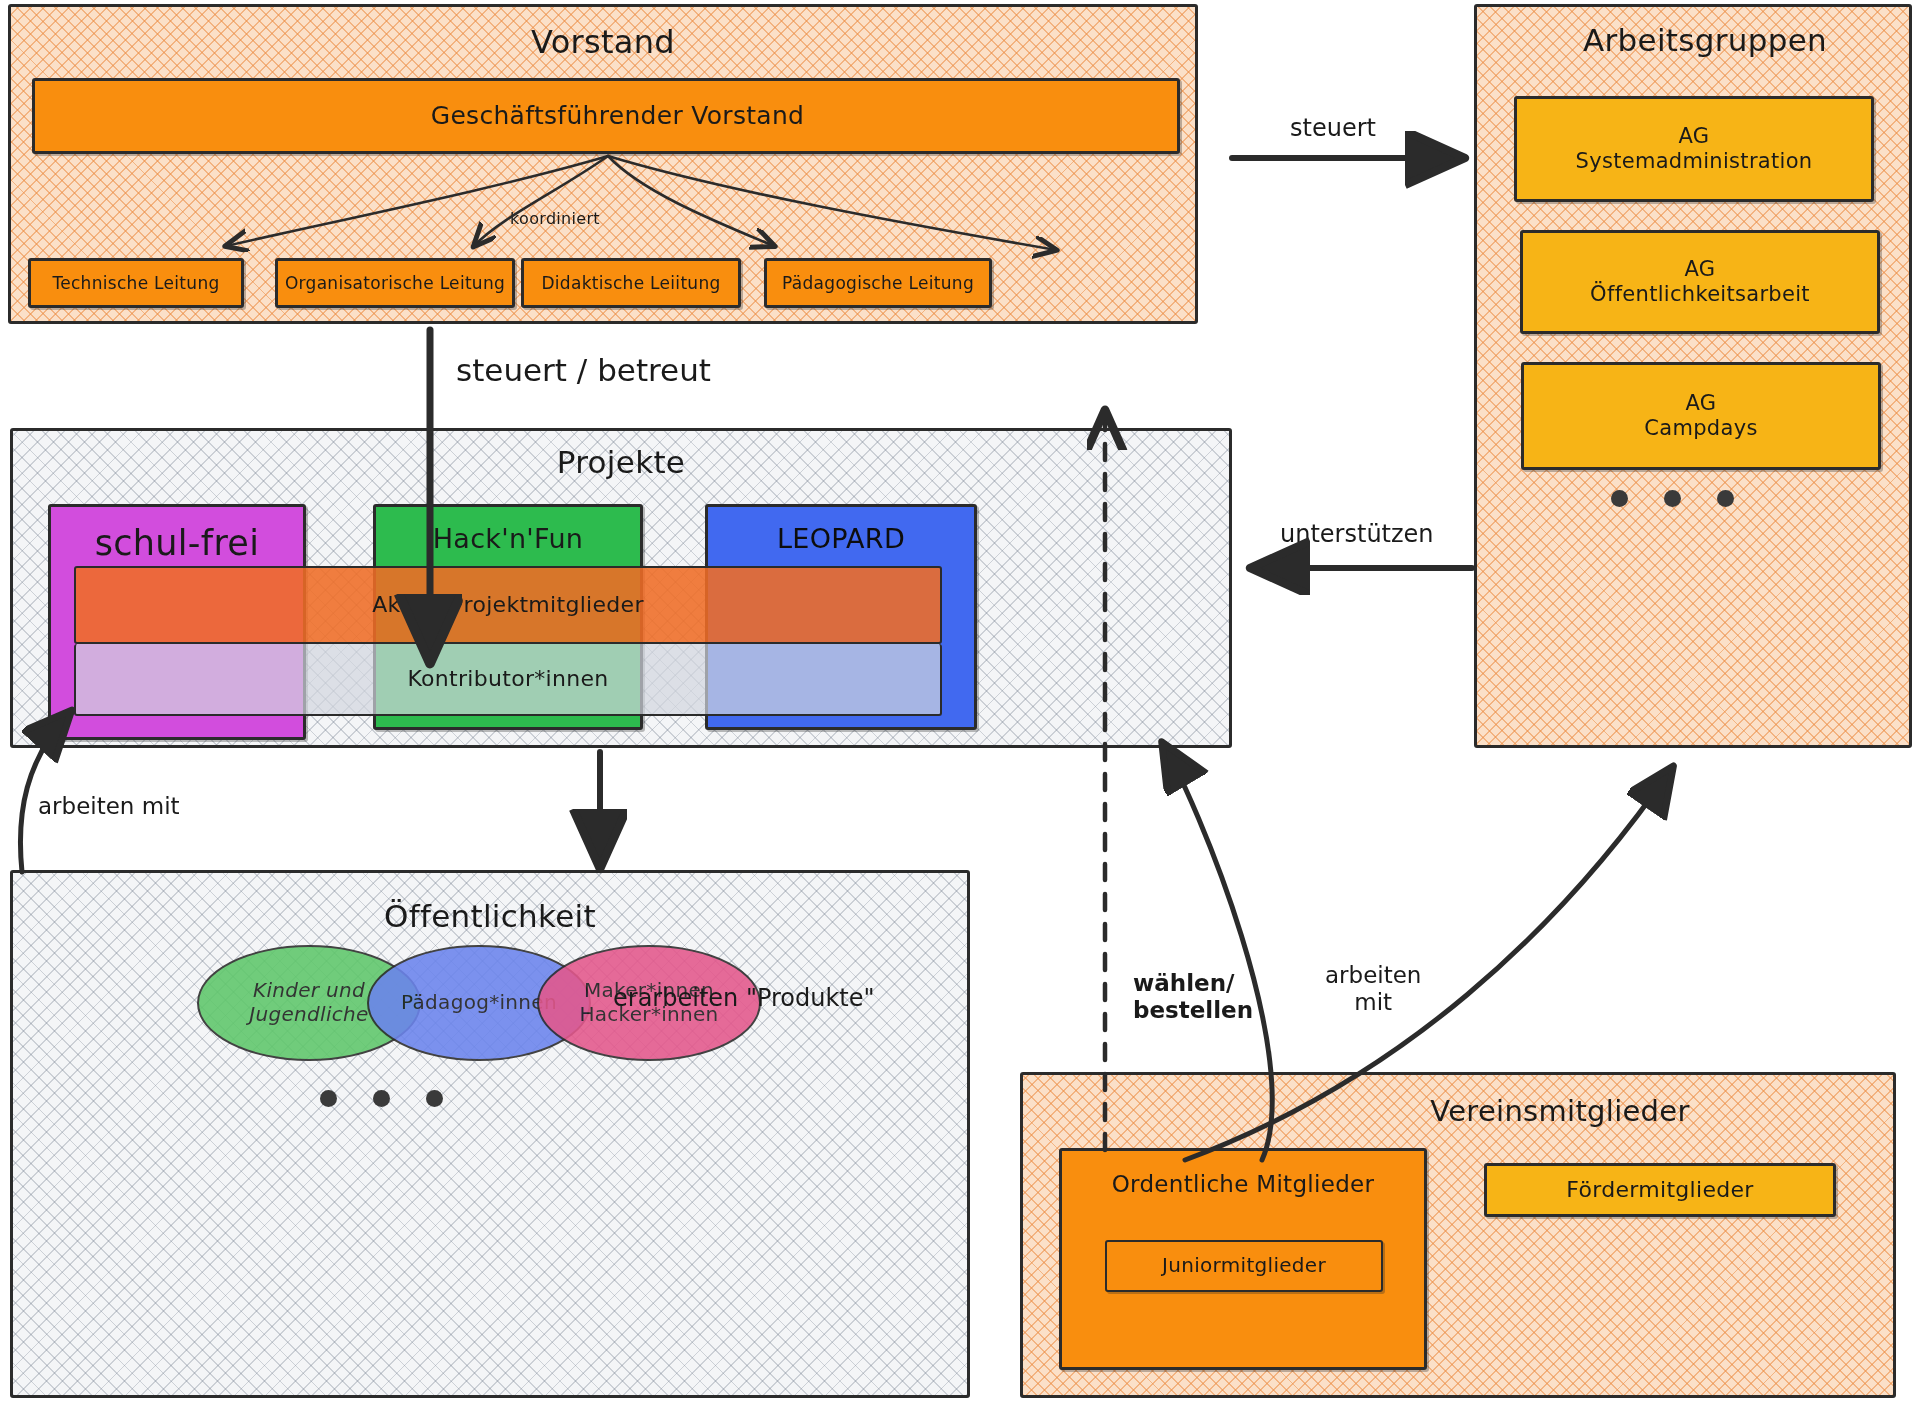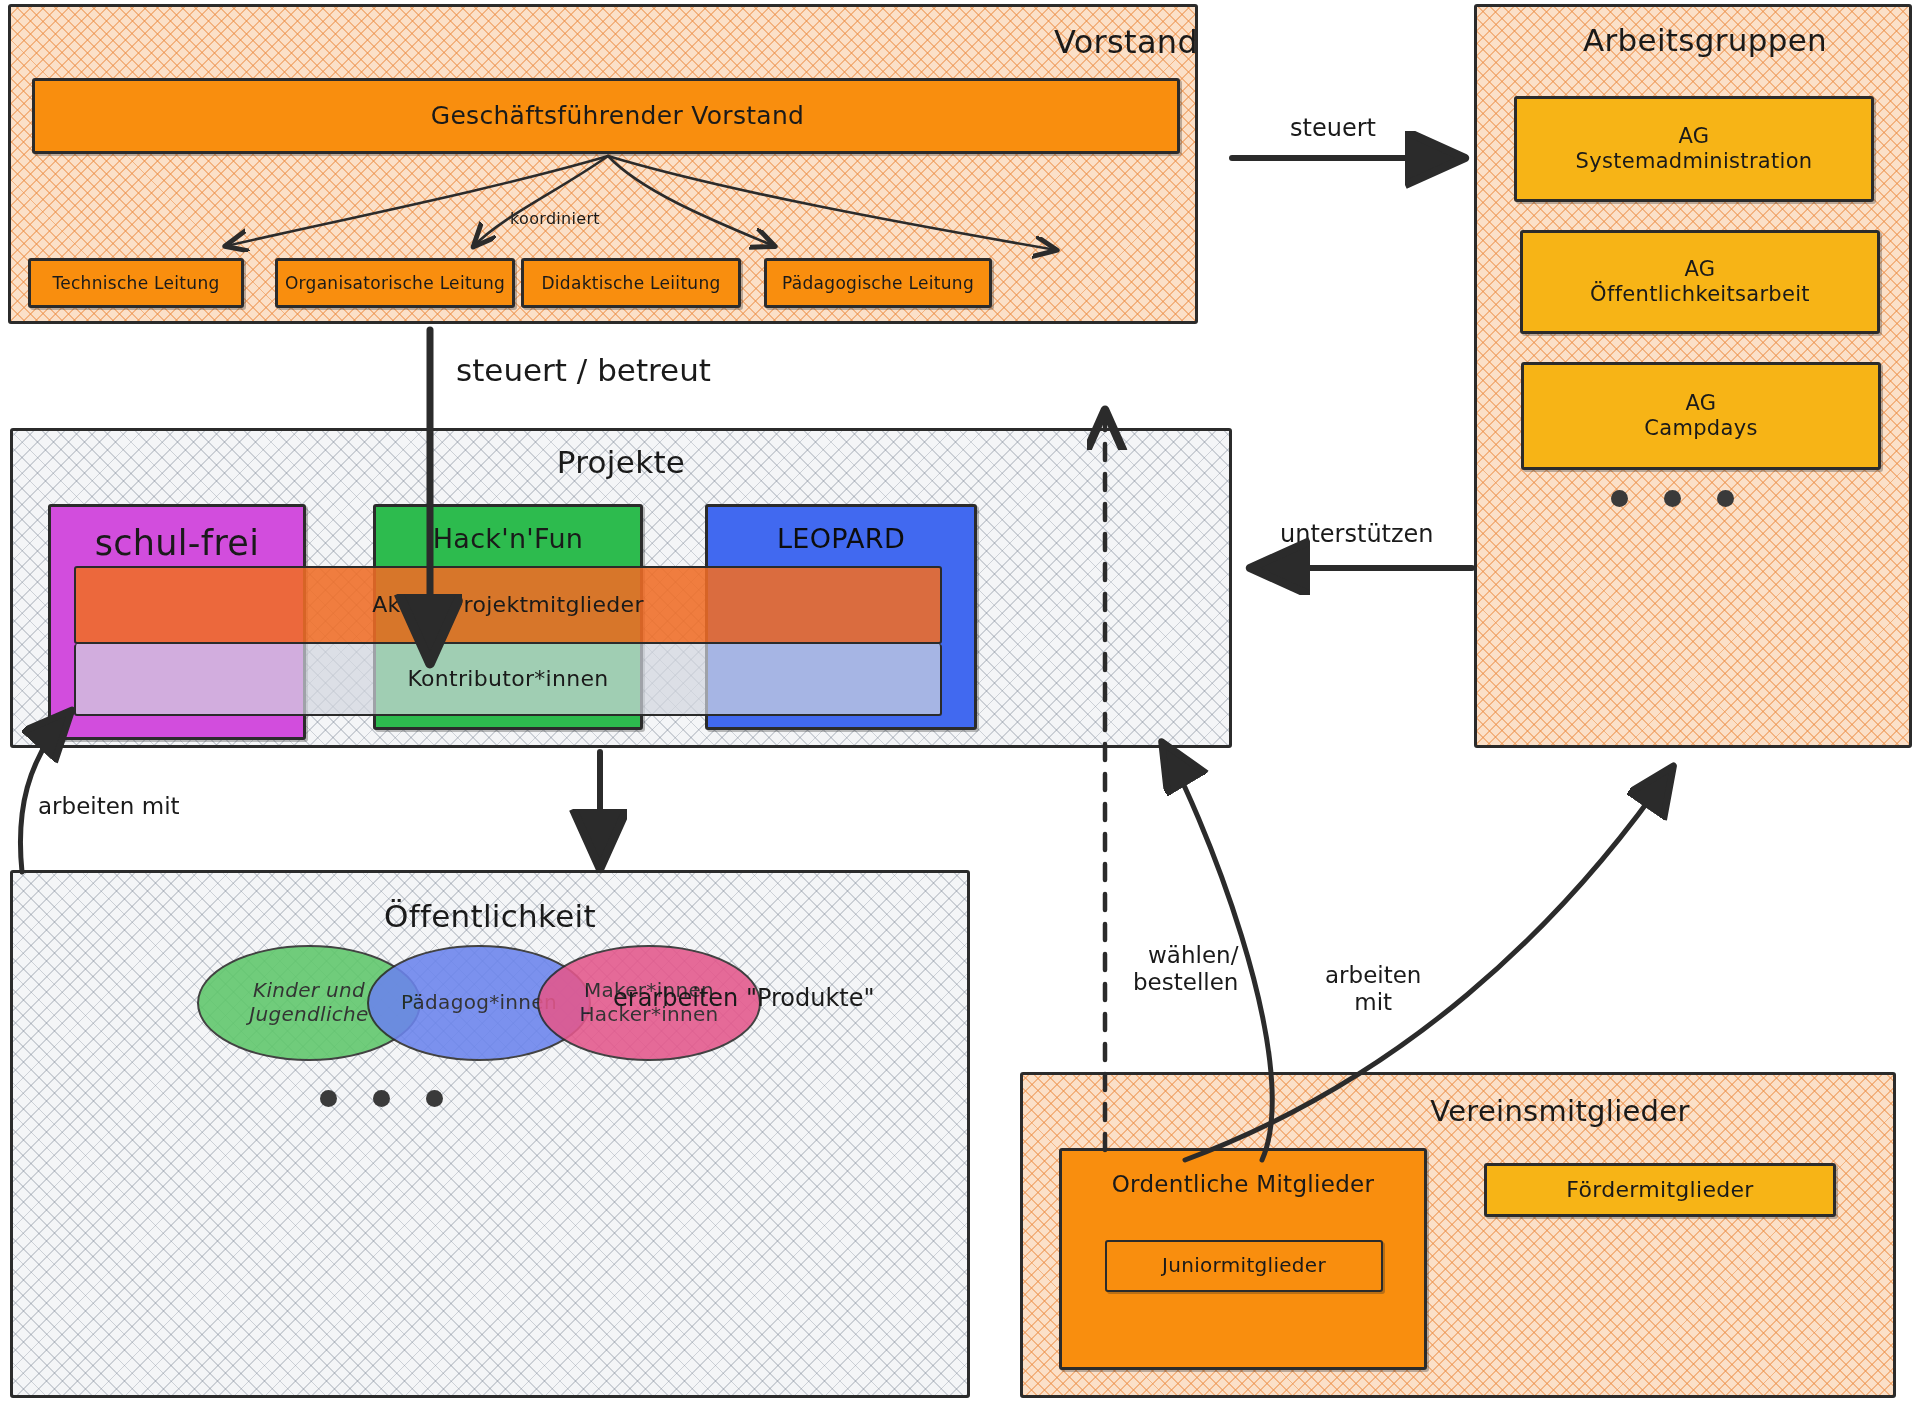--- a/index.html
+++ b/index.html
@@ -87,21 +87,21 @@
   }
   .stroke { fill: none; stroke: #2b2b2b; stroke-linecap: round; stroke-linejoin: round; }
 </style>
 </head>
 <body>
 
 <div class="stage">
 
   <div class="hbox hatch-orange" style="left:8px; top:4px; width:1190px; height:320px;">
   </div>
-  <div class="label" style="position:absolute; left:8px; top:24px; width:1190px; font-size:32px;text-align:right;">Vorstand</div>
+  <div class="label" style="position:absolute; left:8px; top:24px; width:1190px; font-size:32px;">Vorstand</div>
 
   <div class="hbox centered solid-orange sk" style="left:32px; top:78px; width:1148px; height:76px;padding-left:23px;">
     <span class="label" style="font-size:25px;">Geschäftsführender Vorstand</span>
   </div>
 
   <div class="label" style="position:absolute; left:455px; top:210px; width:200px; font-size:16px;">koordiniert</div>
 
   <div class="hbox centered solid-orange sk" style="left:275px; top:258px; width:240px; height:50px;">
     <span class="label" style="font-size:17px;">Organisatorische Leitung</span>
   </div>
@@ -200,21 +200,21 @@
 
   <div class="hbox centered solid-amber sk" style="left:1484px; top:1163px; width:352px; height:54px;">
     <span class="label" style="font-size:22px;">Fördermitglieder</span>
   </div>
 
   <div class="conn-label" style="left:1290px; top:114px; font-size:24px;">steuert</div>
   <div class="conn-label" style="left:1280px; top:520px; font-size:24px;">unterstützen</div>
   <div class="conn-label" style="left:456px; top:352px; font-size:31px;">steuert / betreut</div>
   <div class="conn-label" style="left:38px; top:793px; font-size:23px;">arbeiten mit</div>
   <div class="conn-label" style="left:613px; top:984px; font-size:24px;">erarbeiten "Produkte"</div>
-  <div class="conn-label" style="left:1133px; top:942px; font-size:23px; text-align:right;">wählen/
+  <div class="conn-label" style="left:1133px; top:970px; font-size:23px; text-align:left;font-weight:bold;">wählen/
 bestellen</div>
   <div class="conn-label" style="left:1325px; top:962px; font-size:23px; text-align:center;">arbeiten
 mit</div>
 
   <svg class="overlay" viewBox="0 0 1920 1402">
     <defs>
       <marker id="ah" markerWidth="11" markerHeight="11" refX="8.5" refY="4" orient="auto">
         <path d="M0,0 L9,4 L0,8" fill="none" stroke="#2b2b2b" stroke-width="1.9" stroke-linecap="round" stroke-linejoin="round"></path>
       </marker>
       <marker id="ahb" markerWidth="13" markerHeight="13" refX="9.5" refY="4.5" orient="auto">

